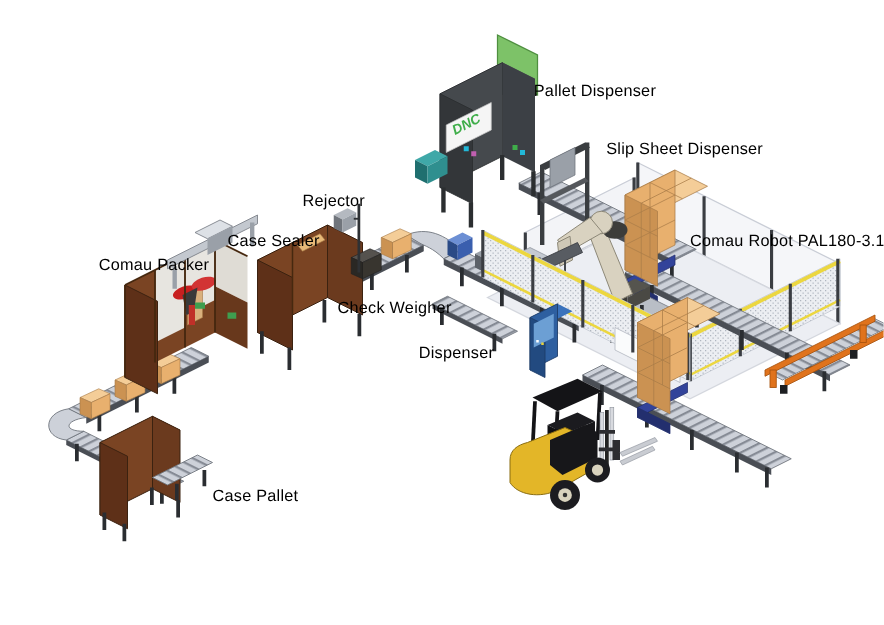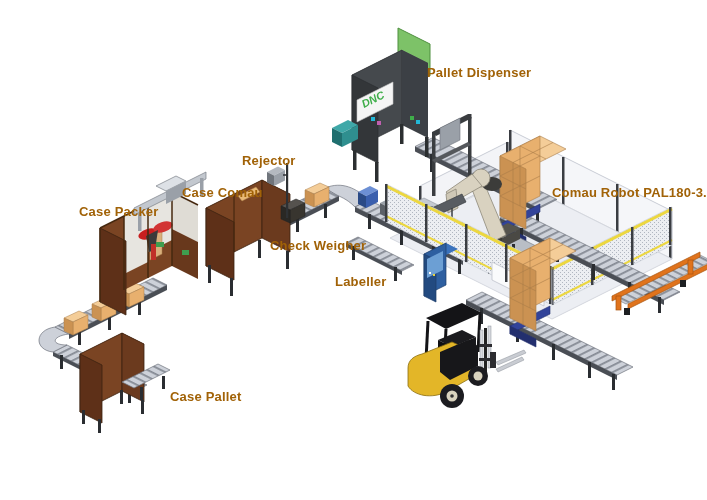--- a/index.html
+++ b/index.html
@@ -1,19 +1,19 @@
 <!DOCTYPE html>
 <html><head>
 <meta charset="utf-8">
 <style>
   html,body{margin:0;padding:0;background:#fff;}
   .stage{position:relative;width:707px;height:500px;background:#ffffff;overflow:hidden;
          font-family:"Liberation Sans",sans-serif;}
   .stage svg{position:absolute;left:0;top:0;}
-  .lbl{position:absolute;font-weight:700;font-size:13px;line-height:13px;color:#a16207;
+  .lbl{position:absolute;font-weight:400;font-size:13px;line-height:13px;color:#000000;
        white-space:nowrap;letter-spacing:.2px;}
 </style>
 </head>
 <body>
 
 <div class="stage">
 <svg width="707" height="500" viewBox="0 0 707 500">
   <defs>
     <pattern id="rb" patternUnits="userSpaceOnUse" width="6" height="6" patternTransform="rotate(-26.57)">
       <rect width="6" height="6" fill="#cdd1d9"></rect>
@@ -404,20 +404,21 @@
     <polygon points="496,369 522,357 524,360 498,372" fill="#c9ccd2" stroke="#8d929b" stroke-width=".5"></polygon>
     <circle cx="478" cy="376" r="10" fill="#1c1c20"></circle>
         <circle cx="478" cy="376" r="4.5" fill="#d9d3be"></circle>
     <circle cx="452" cy="396" r="12" fill="#1c1c20"></circle>
         <circle cx="452" cy="396" r="5.5" fill="#d9d3be"></circle>
     <circle cx="452" cy="396" r="1.8" fill="#333"></circle>
   </g>
 </svg>
 
   <div class="lbl" style="left:427px;top:66px">Pallet Dispenser</div>
+  <div class="lbl" style="left:485px;top:112px">Slip Sheet Dispenser</div>
   <div class="lbl" style="left:552px;top:186px">Comau Robot PAL180-3.1</div>
   <div class="lbl" style="left:242px;top:154px">Rejector</div>
-  <div class="lbl" style="left:182px;top:186px">Case Comau</div>
-  <div class="lbl" style="left:79px;top:205px">Case Packer</div>
+  <div class="lbl" style="left:182px;top:186px">Case Sealer</div>
+  <div class="lbl" style="left:79px;top:205px">Comau Packer</div>
   <div class="lbl" style="left:270px;top:239px">Check Weigher</div>
-  <div class="lbl" style="left:335px;top:275px">Labeller</div>
+  <div class="lbl" style="left:335px;top:275px">Dispenser</div>
   <div class="lbl" style="left:170px;top:390px">Case Pallet</div>
 </div>
 
 </body></html>

